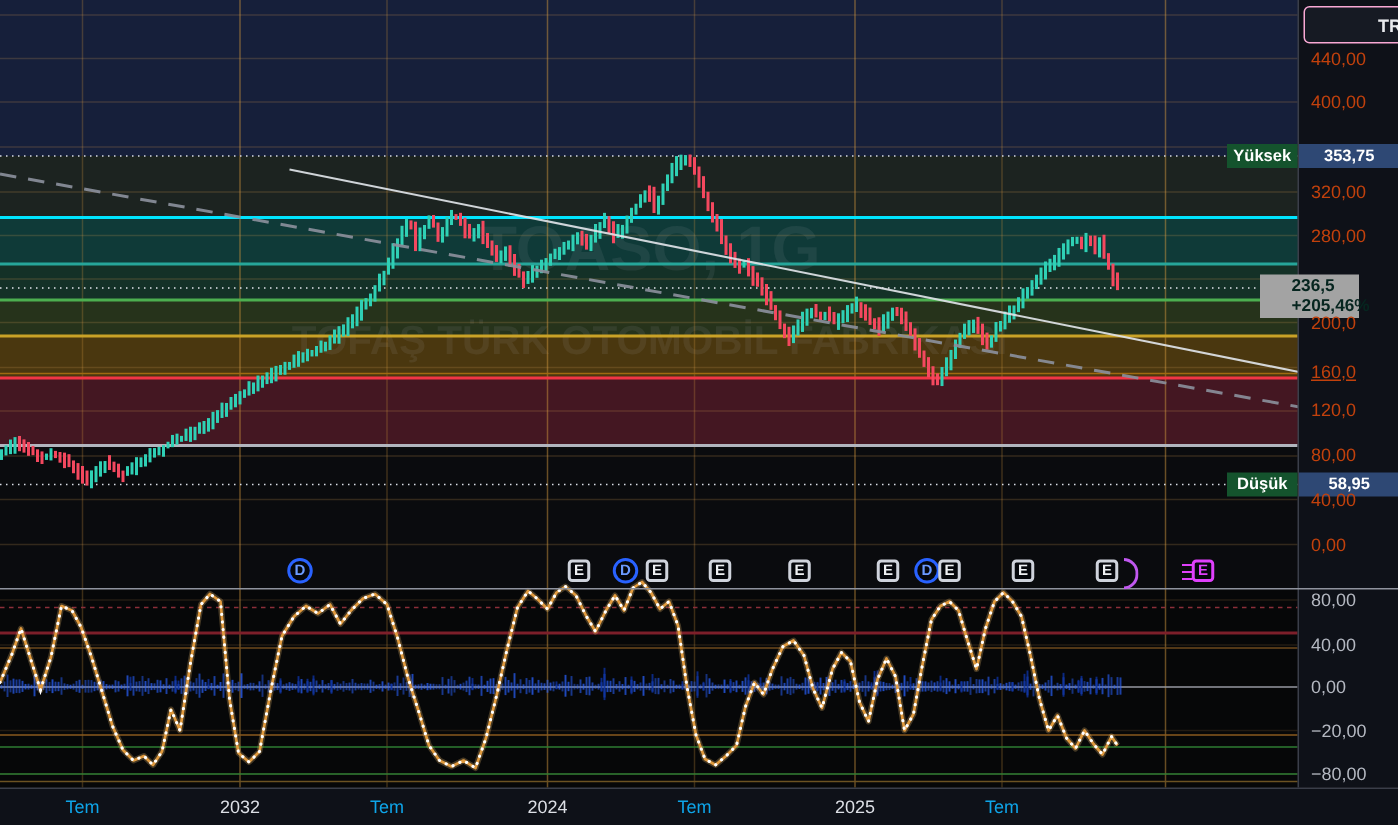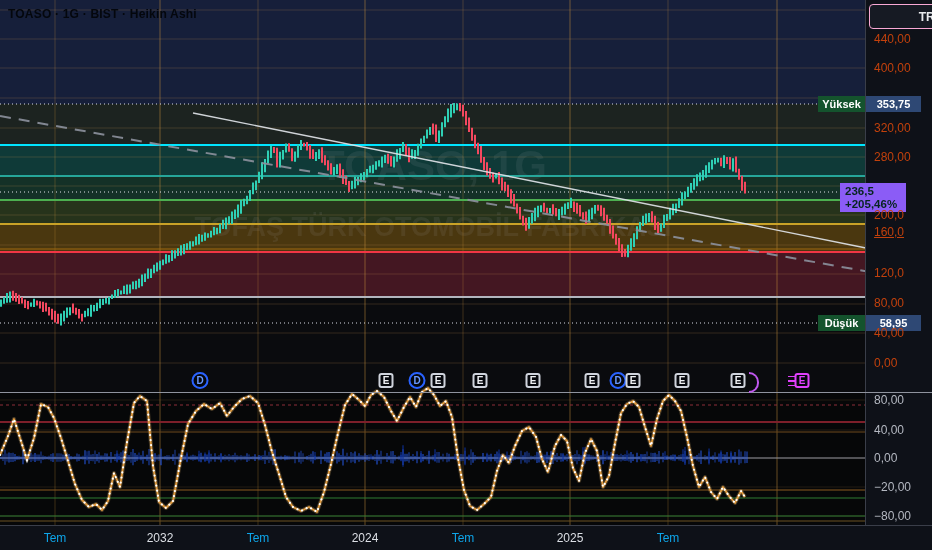--- a/index.html
+++ b/index.html
@@ -22,25 +22,25 @@
   #try-btn{left:869px;top:4px;width:59px;height:23px;border:1px solid #f9a8d4;border-radius:4px;
     background:#161a23;color:#e8eaed;font-size:12px;font-weight:700;display:flex;align-items:center;justify-content:center;padding-left:31px;}
   
   .ptick{left:874px;transform:translateY(-50%);font-size:12px;color:#c2410c;}
   .otick{left:874px;transform:translateY(-50%);font-size:12px;color:#b4b8c1;}
   .ttick{top:531px;transform:translateX(-50%);font-size:12px;color:#0ea5e9;}
   .ttick.major{color:#dcdfe5;}
   
   .mark-label{width:47px;height:16px;background:#14532d;color:#fff;font-size:11px;font-weight:700;
     display:flex;align-items:center;justify-content:center;transform:translateY(-50%);}
-  .mark-value{left:866px;width:55px;height:16px;background:#2e4874;color:#fff;font-size:11px;font-weight:700;
+  .mark-value{left:866px;width:67px;height:16px;background:#2e4874;color:#fff;font-size:11px;font-weight:700;
     display:flex;align-items:center;justify-content:center;transform:translateY(-50%);}
   
-  #last-badge{left:840px;top:183px;width:66px;height:29px;background:#8b5cf6;color:#06251f;
-    font-size:11.5px;font-weight:700;line-height:13px;text-align:left;padding:2px 0 0 5px;box-sizing:border-box;}
+  #last-badge{left:840px;top:183px;width:66px;height:29px;background:#a3a3a3;color:#06251f;
+    font-size:11.5px;font-weight:700;line-height:13px;text-align:left;padding:2px 0 0 21px;box-sizing:border-box;}
   
   .ev{transform:translateX(-50%);top:372px;box-sizing:border-box;display:flex;align-items:center;justify-content:center;}
   .ev.D{width:17px;height:17px;border:2px solid #2962ff;border-radius:50%;background:#05070c;
         color:#6b9aff;font-size:10px;font-weight:700;}
   .ev.E{width:15px;height:15px;border:2px solid #cfd3dc;border-radius:3px;background:#05070c;
         color:#eef0f3;font-size:10px;font-weight:700;top:373px;}
   .ev.future{border-color:#e040fb;color:#e040fb;}
   .ev-arc{width:8px;height:17px;border:2px solid #c158f0;border-left:none;
         border-radius:0 10px 10px 0;top:372px;}
   .ev-lines{width:7px;height:11px;top:376px;
@@ -774,21 +774,20 @@
       <line x1="730" y1="157.05599322427224" x2="730" y2="169.54330944881804" stroke="#f4485f" stroke-width="2"></line>
       <line x1="733" y1="158.18544463598664" x2="733" y2="171.6081129252816" stroke="#2fd0b5" stroke-width="2"></line>
       <line x1="736" y1="156.48554581736255" x2="736" y2="172.50989191821463" stroke="#f4485f" stroke-width="2"></line>
       <line x1="739" y1="168.7648298430504" x2="739" y2="179.81740452981953" stroke="#f4485f" stroke-width="2"></line>
       <line x1="742" y1="175.74752640985784" x2="742" y2="190.86278351492115" stroke="#f4485f" stroke-width="2"></line>
       <line x1="745" y1="181.64411721213764" x2="745" y2="193.42939910634232" stroke="#f4485f" stroke-width="2"></line>
       <line x1="193" y1="113" x2="866" y2="248" stroke="#dfe3e8" stroke-width="1.4" opacity="0.92"></line>
       <line x1="0" y1="116" x2="870" y2="272" stroke="#8a8f9b" stroke-width="2" stroke-dasharray="11 8" opacity="0.92"></line>
     </svg>
 
-  <div id="legend" class="abs">TOASO · 1G · BIST · Heikin Ashi</div>
 
   <div id="price-axis" class="abs"></div>
   <div id="time-axis" class="abs"></div>
   <div id="axis-vsep" class="abs"></div>
   <div id="axis-hsep" class="abs"></div>
   <div id="pane-sep" class="abs"></div>
 
   <div id="try-btn" class="abs">TRY</div>
 
   <div class="abs mark-label" style="left:818px;top:104px;">Yüksek</div>
@@ -800,21 +799,21 @@
     <div>236,5</div>
     <div>+205,46%</div>
   </div>
 
   <div id="ticks">
       <div class="abs ptick" style="top: 39px;">440,00</div>
       <div class="abs ptick" style="top: 68px;">400,00</div>
       <div class="abs ptick" style="top: 128px;">320,00</div>
       <div class="abs ptick" style="top: 157px;">280,00</div>
       <div class="abs ptick" style="top: 215px;">200,0</div>
-      <div class="abs ptick" style="top: 232px; text-decoration: underline;">160,0</div>
+      <div class="abs ptick" style="top: 248px; text-decoration: underline;">160,0</div>
       <div class="abs ptick" style="top: 273px;">120,0</div>
       <div class="abs ptick" style="top: 303px;">80,00</div>
       <div class="abs ptick" style="top: 333px;">40,00</div>
       <div class="abs ptick" style="top: 363px;">0,00</div>
       <div class="abs otick" style="top: 400px;">80,00</div>
       <div class="abs otick" style="top: 430px;">40,00</div>
       <div class="abs otick" style="top: 458px;">0,00</div>
       <div class="abs otick" style="top: 487px;">−20,00</div>
       <div class="abs otick" style="top: 516px;">−80,00</div>
       <div class="abs ttick" style="left: 55px;">Tem</div>

